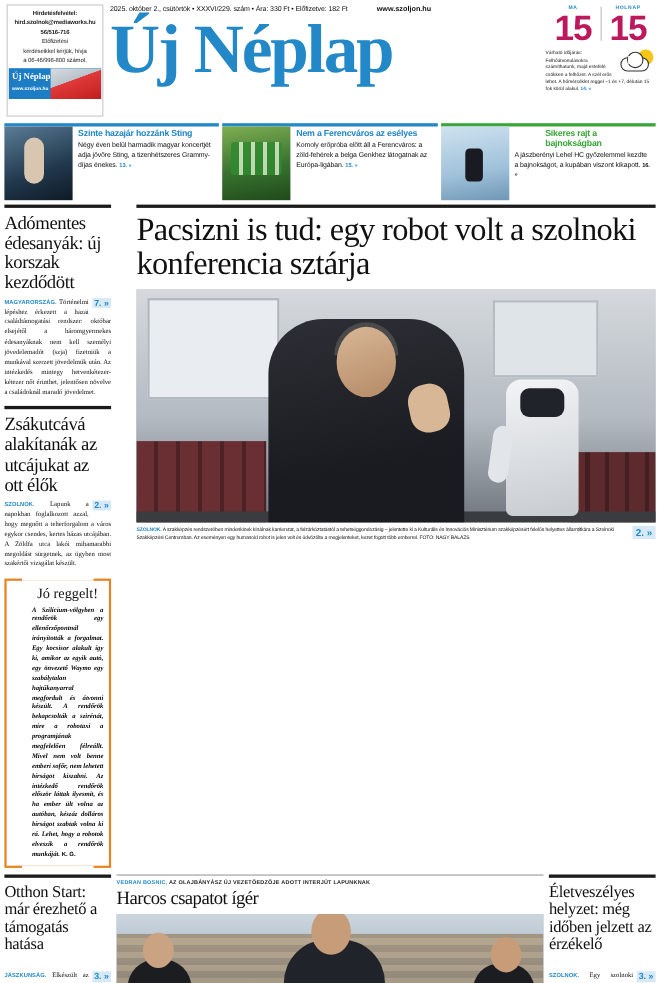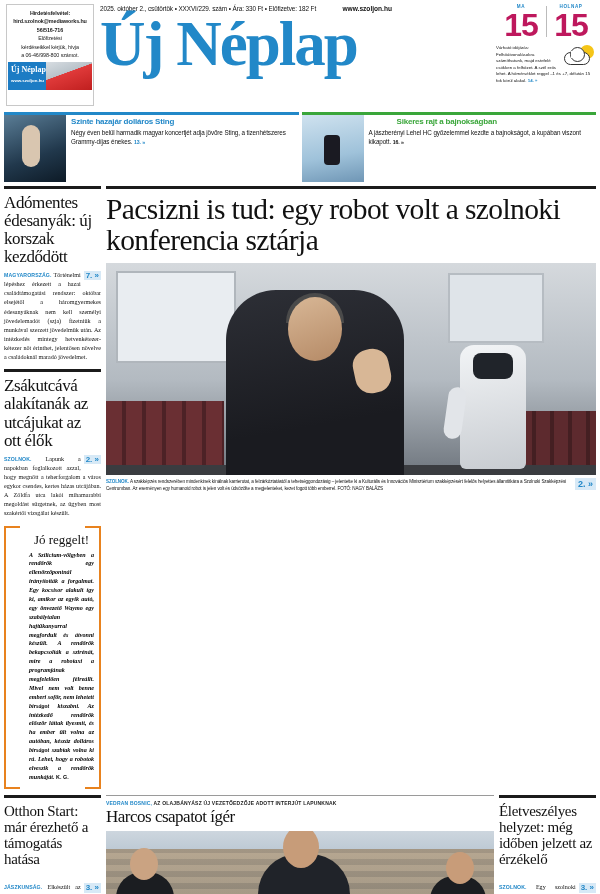--- a/index.html
+++ b/index.html
@@ -60,21 +60,21 @@
   .t3 .teaser-img { background:linear-gradient(170deg,#cfe2ef,#9fc2da 60%,#6f96b5); position:relative;}
   .t3 .teaser-img:after{content:"";position:absolute;left:22px;top:20px;width:16px;height:30px;background:#1a1a22;border-radius:4px;}
   .teaser-body { padding:3px 4px 0 5px; flex:1; }
   .teaser-ttl { font-size:8px; font-weight:bold; color:#2288c8; line-height:1.1; margin-bottom:2px; letter-spacing:-0.2px;}
   .t3 .teaser-ttl { color:#3aa63a;padding-left:28px; }
   .teaser-txt { font-size:6.3px; line-height:1.42; color:#111; letter-spacing:-0.1px;}
   .teaser-txt .pg { font-weight:bold; color:#2288c8; font-size:5.2px;}
   .t3 .teaser-txt .pg { color:#111; }
 
   
-  .grid { display:flex; padding:4px 4px 0 4px; gap:5px; }
+  .grid { display:flex; padding:4px 4px 0 4px; gap:23px; }
   .col-left { width:97px; flex:none; }
   .col-main { flex:1; }
 
   .rule-thick { height:3px; background:#1b1b1b; margin-bottom:5px; }
   .rule-thin { height:1px; background:#9a9a9a; margin-bottom:4px; }
 
   .art-head {
     font-family:"Liberation Serif", serif; font-weight:normal; color:#111;
     font-size:17px; line-height:1.06; letter-spacing:-0.4px; margin-bottom:5px;
   }
@@ -189,24 +189,34 @@
         <span>Várható időjárás: Felhőátvonulásokra számíthatunk, majd estefelé csökken a felhőzet. A szél erős lehet. A hőmérséklet reggel –1 és +7, délután 15 fok körül alakul.</span>
         <span class="pg">14. »</span>
       </div>
     </div>
   </div>
 
   <div class="teasers">
     <div class="teaser t1">
       <div class="teaser-img"></div>
       <div class="teaser-body">
-        <div class="teaser-ttl">Szinte hazajár dolláros Sting</div>
+        <div class="teaser-ttl">Szinte hazajár hozzánk Sting</div>
         <div class="teaser-txt">
           <span>Négy éven belül harmadik magyar koncertjét adja jövőre Sting, a tizenhétszeres Grammy-díjas énekes.</span>
           <span class="pg">13. »</span>
+        </div>
+      </div>
+    </div>
+    <div class="teaser t2">
+      <div class="teaser-img"></div>
+      <div class="teaser-body">
+        <div class="teaser-ttl">Nem a Ferencváros az esélyes</div>
+        <div class="teaser-txt">
+          <span>Komoly erőpróba előtt áll a Ferencváros: a zöld-fehérek a belga Genkhez látogatnak az Európa-ligában.</span>
+          <span class="pg">15. »</span>
         </div>
       </div>
     </div>
     <div class="teaser t3">
       <div class="teaser-img"></div>
       <div class="teaser-body">
         <div class="teaser-ttl">Sikeres rajt a bajnokságban</div>
         <div class="teaser-txt">
           <span>A jászberényi Lehel HC győzelemmel kezdte a bajnokságot, a kupában viszont kikapott.</span>
           <span class="pg">16. »</span>

